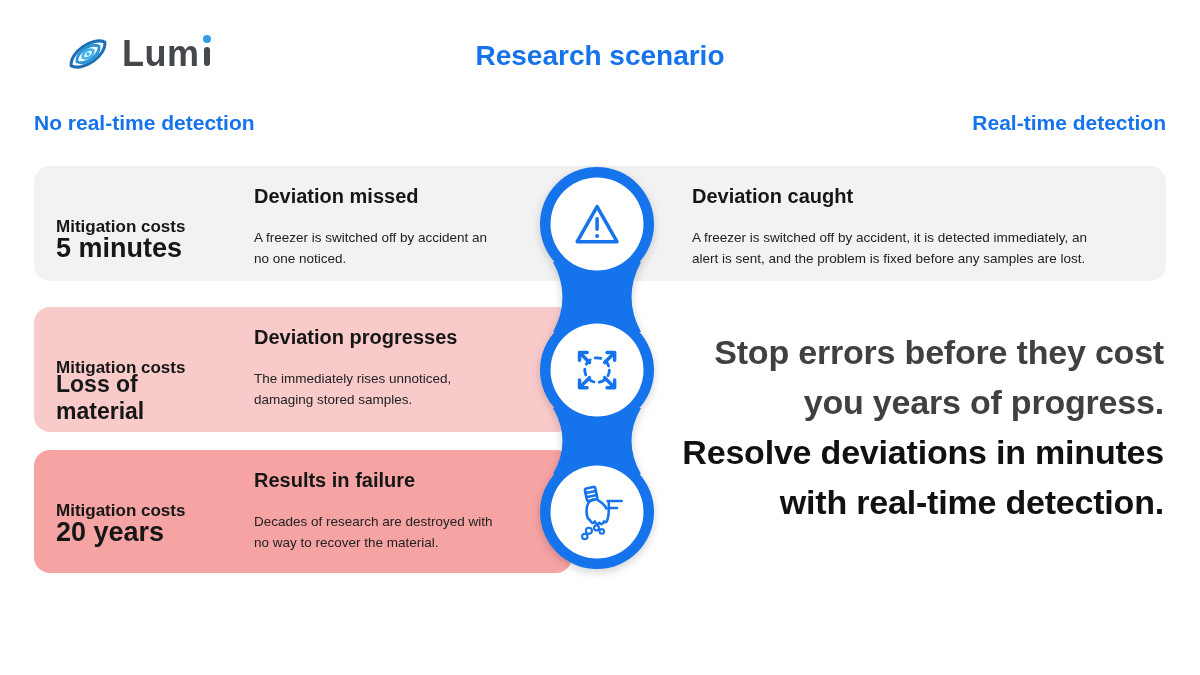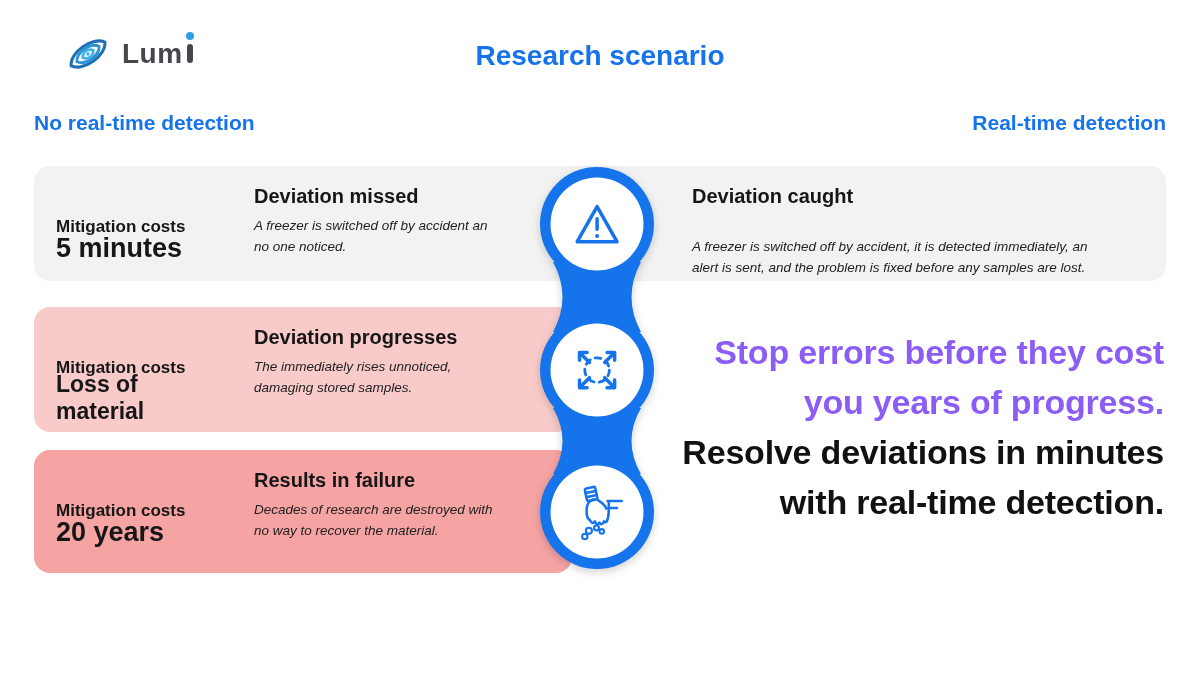--- a/index.html
+++ b/index.html
@@ -3,47 +3,47 @@
 <meta charset="utf-8">
 <style>
   * { margin:0; padding:0; box-sizing:border-box; }
   html,body { background:#ffffff; }
   .page {
     position:relative; width:1200px; height:675px; background:#ffffff;
     font-family:"Liberation Sans", sans-serif; color:#161616; overflow:hidden;
   }
   
   .logo { position:absolute; left:62px; top:28px; display:flex; align-items:center; gap:8px; }
-  .logo-text { font-size:28px; font-weight:700; color:#44474c; letter-spacing:0.5px; display:inline-flex; align-items:baseline; }
+  .logo-text { font-size:36px; font-weight:700; color:#44474c; letter-spacing:0.5px; display:inline-flex; align-items:baseline; }
   .custom-i { display:inline-block; position:relative; width:6px; height:19px; margin-left:4px; }
   .custom-i .stem { position:absolute; left:0; bottom:0; width:6px; height:19px; background:#44474c; border-radius:3px; }
   .custom-i .dot { position:absolute; left:-1px; top:-12px; width:8px; height:8px; border-radius:50%; background:#2e9fe6; }
   .page-title { position:absolute; left:0; top:40px; width:100%; text-align:center;
     font-size:28px; font-weight:700; color:#1573eb; }
   .col-head { position:absolute; top:111px; font-size:21px; font-weight:700; color:#1573eb; }
   .col-head.left { left:34px; }
   .col-head.right { right:34px; text-align:right; }
   
   .card { position:absolute; left:34px; border-radius:16px; }
   .card1 { top:166px; width:1132px; height:115px; background:#f2f2f2; }
   .card2 { top:307px; width:538px; height:125px; background:#f9caca; }
   .card3 { top:450px; width:538px; height:123px; background:#f6a3a3; }
   .m-label { position:absolute; left:22px; top:19px; font-size:17px; font-weight:700;margin-top:32px; }
   .m-value { position:absolute; left:22px; top:47px; font-size:27px; font-weight:700; white-space:pre-line; line-height:30px;margin-top:20px; }
   .card2 .m-value { font-size:23px; top:44px; line-height:27px; }
   .dev-title { position:absolute; left:220px; top:19px; font-size:20px; font-weight:700; }
-  .dev-body { position:absolute; left:220px; top:50px; font-size:13.5px; line-height:20.5px; color:#222; white-space:pre-line;font-style:italic; }
+  .dev-body { position:absolute; left:220px; top:62px; font-size:13.5px; line-height:20.5px; color:#222; white-space:pre-line; }
   .right-col .dev-title { left:658px; }
-  .right-col .dev-body { left:658px;margin-top:21px; }
+  .right-col .dev-body { left:658px; }
   
   .chain { position:absolute; left:530px; top:160px; filter:drop-shadow(0 3px 4px rgba(0,0,0,0.18)); }
   
   .callout { position:absolute; right:36px; top:327px; width:482px; text-align:right;
     font-size:34px; font-weight:700; line-height:50px; letter-spacing:-0.2px; color:#111; }
-  .callout .hl { color:#8b5cf6; }
+  .callout .hl { color:#404040; }
 </style>
 </head>
 <body>
 
 <div class="page">
 
   <div class="logo">
     <svg width="52" height="52" viewBox="0 0 48 48">
       <g transform="rotate(-35 24 24)" fill="none" stroke-linecap="round">
         <path d="M5,24 C11,13 37,13 43,24 C37,35 11,35 5,24 Z" stroke="#1e6fb3" stroke-width="2.8"></path>

